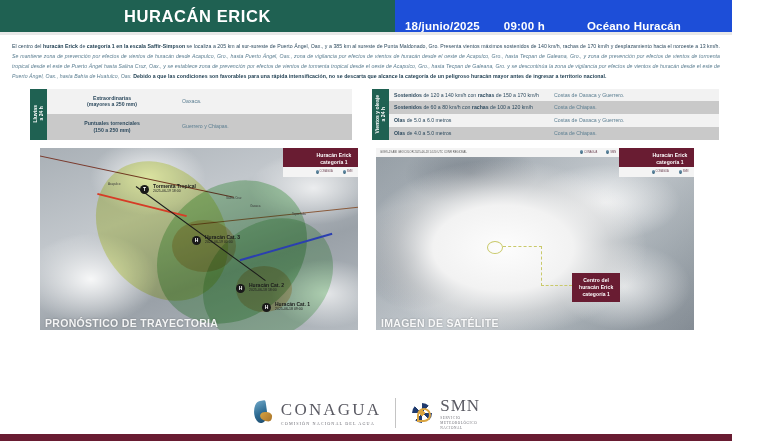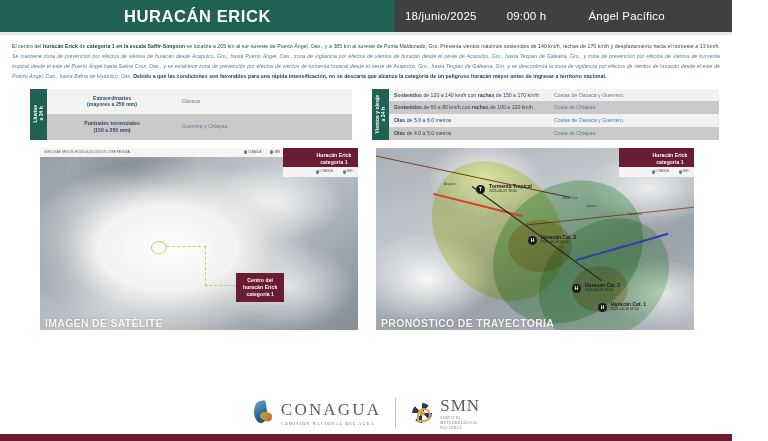--- a/index.html
+++ b/index.html
@@ -14,25 +14,25 @@
   
   .header { display: flex; height: 32px; width: 100%; }
   .header-left {
     flex: 0 0 395px; background: #1f6152; display: flex;
     align-items: center; justify-content: center;
   }
   .header-title {
     color: #ffffff; font-size: 16.5px; font-weight: bold; letter-spacing: .6px;
   }
   .header-right {
-    flex: 1; background: #404040; display: flex; align-items: center;
-    color: #ffffff; font-size: 11.5px; font-weight: normal; letter-spacing: .2px;
+    flex: 1; background: #1d4ed8; display: flex; align-items: flex-end;
+    color: #ffffff; font-size: 11.5px; font-weight: bold; letter-spacing: .2px;
   }
   .hr-date { margin-left: 10px; }
-  .hr-time { margin-left: 30px; }
+  .hr-time { margin-left: 24px; }
   .hr-zone { margin-left: 42px; }
   .header-rule { height: 3px; background: #e8e8e8; width: 100%; }
 
   
   .para-wrap { padding: 6px 12px 2px 12px; }
   .para {
     font-size: 5.2px; line-height: 1.95; color: #2d4a5e;
     text-align: justify; letter-spacing: .05px;
   }
   .para b { font-weight: bold; color: #1a3a4d; }
@@ -269,21 +269,21 @@
 
 <div class="page">
 
   <div class="header">
     <div class="header-left">
       <div class="header-title">HURACÁN ERICK</div>
     </div>
     <div class="header-right">
       <span class="hr-date">18/junio/2025</span>
       <span class="hr-time">09:00 h</span>
-      <span class="hr-zone">Ángel Pacífico</span>
+      <span class="hr-zone">Océano Huracán</span>
     </div>
   </div>
   <div class="header-rule"></div>
 
   <div class="para-wrap">
     <p class="para"><span>El centro del </span><b>huracán Erick</b><span> de </span><b>categoría 1 en la escala Saffir-Simpson</b><span> se localiza a 205 km al sur-sureste de Puerto Ángel, Oax., y a 385 km al sureste de Punta Maldonado, Gro. Presenta vientos máximos sostenidos de 140 km/h, rachas de 170 km/h y desplazamiento hacia el noroeste a 13 km/h. </span><i>Se mantiene zona de prevención por efectos de vientos de huracán desde Acapulco, Gro., hasta Puerto Ángel, Oax., zona de vigilancia por efectos de vientos de huracán desde el oeste de Acapulco, Gro., hasta Tecpan de Galeana, Gro., y zona de prevención por efectos de vientos de tormenta tropical desde el este de Puerto Ángel hasta Salina Cruz, Oax., y se establece zona de prevención por efectos de vientos de tormenta tropical desde el oeste de Acapulco, Gro., hasta Tecpan de Galeana, Gro. y se descontinúa la zona de vigilancia por efectos de vientos de huracán desde el este de Puerto Ángel, Oax., hasta Bahía de Huatulco, Oax. </i><b>Debido a que las condiciones son favorables para una rápida intensificación, no se descarta que alcance la categoría de un peligroso huracán mayor antes de ingresar a territorio nacional.</b></p>
   </div>
 
   <div class="tables">
 
@@ -332,20 +332,75 @@
           <td class="c2">Costa de Chiapas.</td>
         </tr>
       </tbody>
         </table>
     </div>
   </div>
 
   <div class="panels">
 
     <div class="panel">
+      <div class="map-bg"></div>
+
+      <div class="coast"></div>
+      <div class="coast2"></div>
+
+      <div class="cone cone-y"></div>
+      <div class="cone cone-g"></div>
+      <div class="cone cone-g2"></div>
+      <div class="cone cone-o"></div>
+      <div class="cone cone-o2"></div>
+
+      <div class="warn-red"></div>
+      <div class="warn-blue"></div>
+      <div class="track"></div>
+
+      <div class="map-city" style="left:68px;top:34px">Acapulco</div>
+      <div class="map-city" style="left:210px;top:56px">Oaxaca</div>
+      <div class="map-city" style="left:252px;top:64px">Tapachula</div>
+      <div class="map-city" style="left:186px;top:48px">Salina Cruz</div>
+
+      <div class="tc-pt" style="left:100px;top:37px">T</div>
+      <div class="tc-lab" style="left:113px;top:35px">
+        <span>Tormenta Tropical</span>
+        <span class="t">2025-06-19 18:00</span>
+      </div>
+
+      <div class="tc-pt" style="left:152px;top:88px">H</div>
+      <div class="tc-lab" style="left:165px;top:86px">
+        <span>Huracán Cat. 3</span>
+        <span class="t">2025-06-19 00:00</span>
+      </div>
+
+      <div class="tc-pt" style="left:196px;top:136px">H</div>
+      <div class="tc-lab" style="left:209px;top:134px">
+        <span>Huracán Cat. 2</span>
+        <span class="t">2025-06-18 18:00</span>
+      </div>
+
+      <div class="tc-pt" style="left:222px;top:155px">H</div>
+      <div class="tc-lab" style="left:235px;top:153px">
+        <span>Huracán Cat. 1</span>
+        <span class="t">2025-06-18 09:00</span>
+      </div>
+
+      <div class="badge-dark badge-top" style="white-space:pre-line">Huracán Erick
+categoría 1</div>
+      <div class="badge-top-logos">
+        <span class="mini-logo">CONAGUA</span>
+        <span class="mini-logo">SMN</span>
+      </div>
+
+      <div class="panel-caption dark">PRONÓSTICO DE TRAYECTORIA</div>
+    </div>
+
+    <div class="panel">
       <div class="sat-bg"></div>
 
       <div class="sat-strip">
         <span class="sat-strip-txt">GOES-19 ABI GEOCOLOR 2025-06-18 14:20 UTC CONR  REGIONAL</span>
         <span class="sat-strip-logos">
           <span class="mini-logo">CONAGUA</span>
           <span class="mini-logo">SMN</span>
         </span>
       </div>
 
@@ -359,75 +414,20 @@
       <div class="badge-top-logos">
         <span class="mini-logo">CONAGUA</span>
         <span class="mini-logo">SMN</span>
       </div>
 
       <div class="badge-dark badge-center" style="white-space:pre-line">Centro del
 huracán Erick
 categoría 1</div>
 
       <div class="panel-caption">IMAGEN DE SATÉLITE</div>
-    </div>
-
-    <div class="panel">
-      <div class="map-bg"></div>
-
-      <div class="coast"></div>
-      <div class="coast2"></div>
-
-      <div class="cone cone-y"></div>
-      <div class="cone cone-g"></div>
-      <div class="cone cone-g2"></div>
-      <div class="cone cone-o"></div>
-      <div class="cone cone-o2"></div>
-
-      <div class="warn-red"></div>
-      <div class="warn-blue"></div>
-      <div class="track"></div>
-
-      <div class="map-city" style="left:68px;top:34px">Acapulco</div>
-      <div class="map-city" style="left:210px;top:56px">Oaxaca</div>
-      <div class="map-city" style="left:252px;top:64px">Tapachula</div>
-      <div class="map-city" style="left:186px;top:48px">Salina Cruz</div>
-
-      <div class="tc-pt" style="left:100px;top:37px">T</div>
-      <div class="tc-lab" style="left:113px;top:35px">
-        <span>Tormenta Tropical</span>
-        <span class="t">2025-06-19 18:00</span>
-      </div>
-
-      <div class="tc-pt" style="left:152px;top:88px">H</div>
-      <div class="tc-lab" style="left:165px;top:86px">
-        <span>Huracán Cat. 3</span>
-        <span class="t">2025-06-19 00:00</span>
-      </div>
-
-      <div class="tc-pt" style="left:196px;top:136px">H</div>
-      <div class="tc-lab" style="left:209px;top:134px">
-        <span>Huracán Cat. 2</span>
-        <span class="t">2025-06-18 18:00</span>
-      </div>
-
-      <div class="tc-pt" style="left:222px;top:155px">H</div>
-      <div class="tc-lab" style="left:235px;top:153px">
-        <span>Huracán Cat. 1</span>
-        <span class="t">2025-06-18 09:00</span>
-      </div>
-
-      <div class="badge-dark badge-top" style="white-space:pre-line">Huracán Erick
-categoría 1</div>
-      <div class="badge-top-logos">
-        <span class="mini-logo">CONAGUA</span>
-        <span class="mini-logo">SMN</span>
-      </div>
-
-      <div class="panel-caption dark">PRONÓSTICO DE TRAYECTORIA</div>
     </div>
   </div>
 
   <div class="footer">
     <div class="footer-inner">
       <div class="logo-conagua">
         <div class="conagua-mark"></div>
         <div class="conagua-text">
           <div class="big">CONAGUA</div>
           <div class="small">COMISIÓN NACIONAL DEL AGUA</div>

